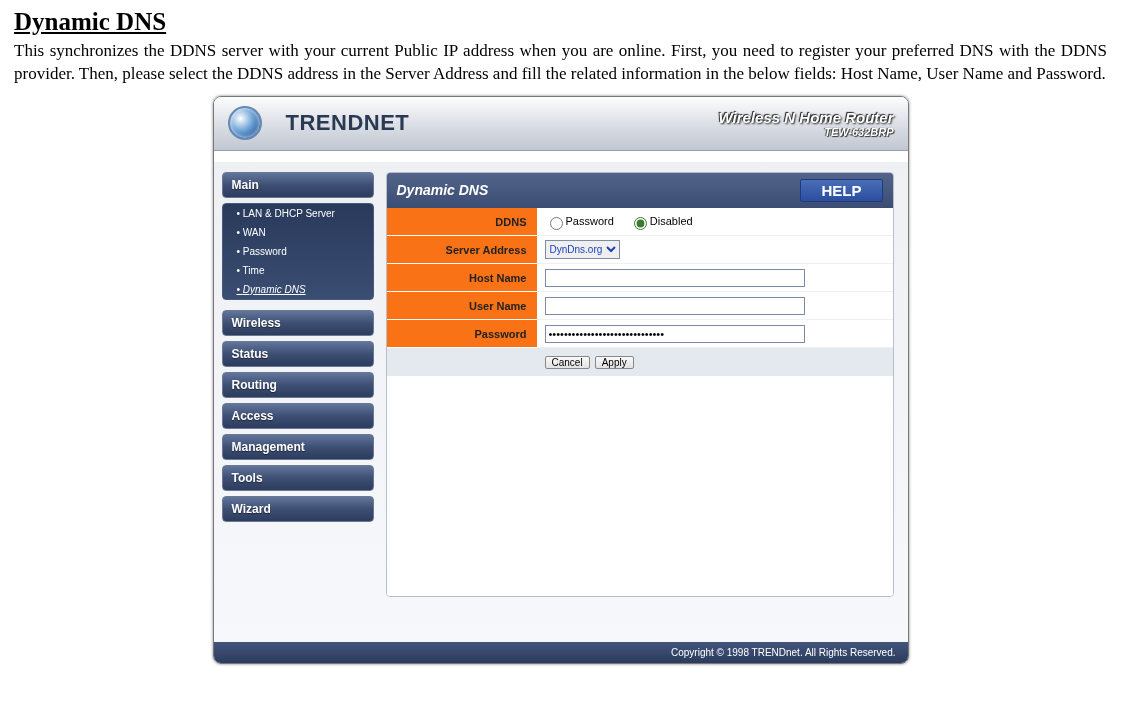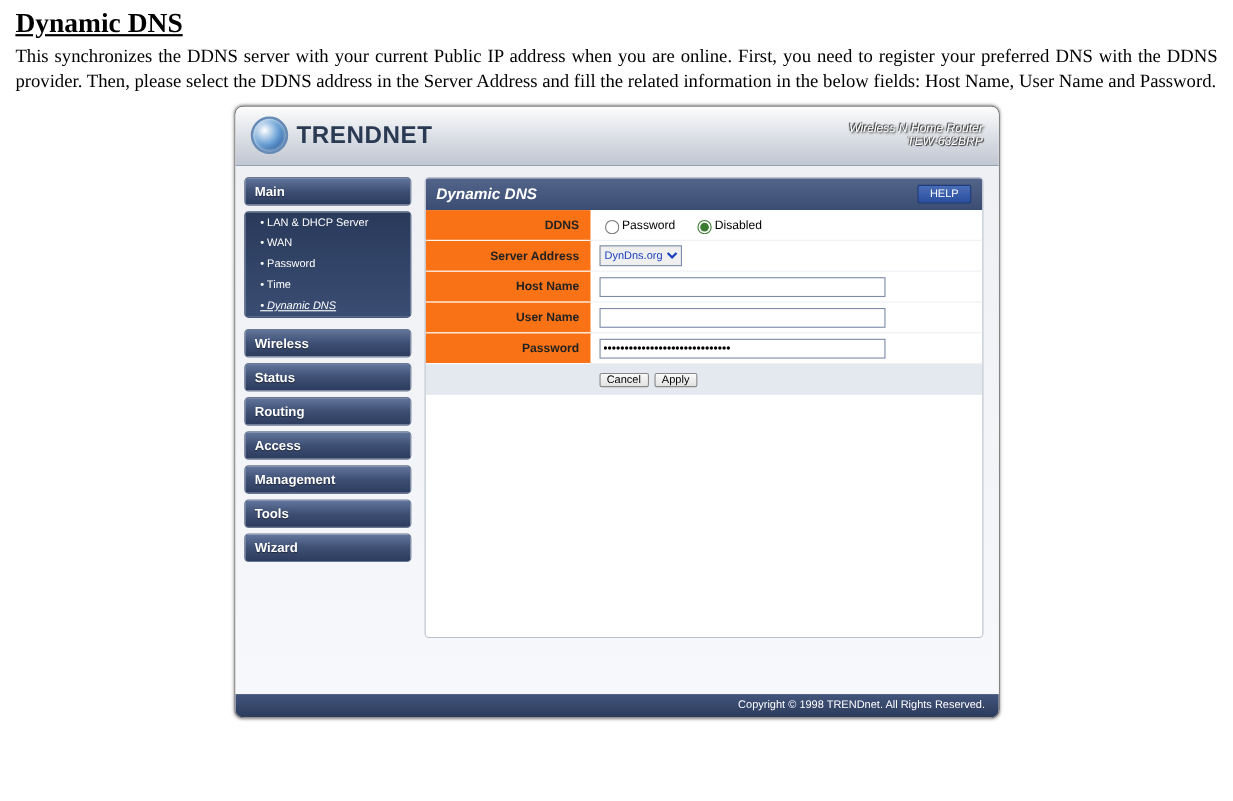--- a/index.html
+++ b/index.html
@@ -40,58 +40,59 @@
     background: linear-gradient(#fdfdfd, #d9dde4 55%, #c1c7d2);
     display: flex;
     align-items: center;
     justify-content: space-between;
     padding: 0 14px;
     border-bottom: 1px solid #97a0b0;
   }
   .brand {
     display: flex;
     align-items: center;
-    gap: 8px;
+    gap: 24px;
   }
   .brand-logo {
     width: 34px; height: 34px;
     border-radius: 50%;
     background: radial-gradient(circle at 35% 35%, #ffffff, #6da2d6 45%, #235a99 80%);
     border: 2px solid #668ab4;
     box-shadow: inset 0 0 4px rgba(255,255,255,0.9);
   }
   .brand-text {
     font-family: Arial, sans-serif;
     font-weight: bold;
     font-size: 22px;
     color: #2b3a53;
     letter-spacing: 0.5px;
   }
   .model-box { text-align: right; }
   .model-title {
     font-family: Arial, sans-serif;
     font-style: italic;
-    font-weight: normal;
+    font-weight: bold;
     color: #fff;
     text-shadow: 1px 1px 2px #222, -1px -1px 1px #222;
-    font-size: 11px;
+    font-size: 15px;
   }
   .model-sub {
     font-family: Arial, sans-serif;
     font-style: italic;
-    font-weight: normal;
+    font-weight: bold;
     color: #fff;
     text-shadow: 1px 1px 1px #333, -1px 0 1px #333;
     font-size: 11px;
   }
 
   .router-body {
     display: flex;
     background: linear-gradient(#eef0f4,#f7f8fb);
     min-height: 480px;
+    margin-top: 11px;
   }
   .sidebar {
     width: 168px;
     padding: 10px 8px;
   }
   .nav-btn {
     display: block;
     border: 1px solid #6b7893;
     border-radius: 4px;
     background: linear-gradient(#62759a, #3e4f74 50%, #2c3c5e);
@@ -141,23 +142,23 @@
     font-size: 14px;
     padding: 6px 10px;
     display: flex;
     justify-content: space-between;
     align-items: center;
   }
   .help-btn {
     background: linear-gradient(#4a6db8,#2b4f9d);
     border: 1px solid #1d3b7b;
     color: #fff;
-    font-size: 10px;
-    font-weight: normal;
-    padding: 2px 10px;
+    font-size: 15px;
+    font-weight: bold;
+    padding: 2px 20px;
     border-radius: 2px;
     cursor: pointer;
   }
   table.form {
     width: 100%;
     border-collapse: collapse;
     font-size: 11px;
   }
   table.form tr { height: 28px; }
   table.form td.label {

